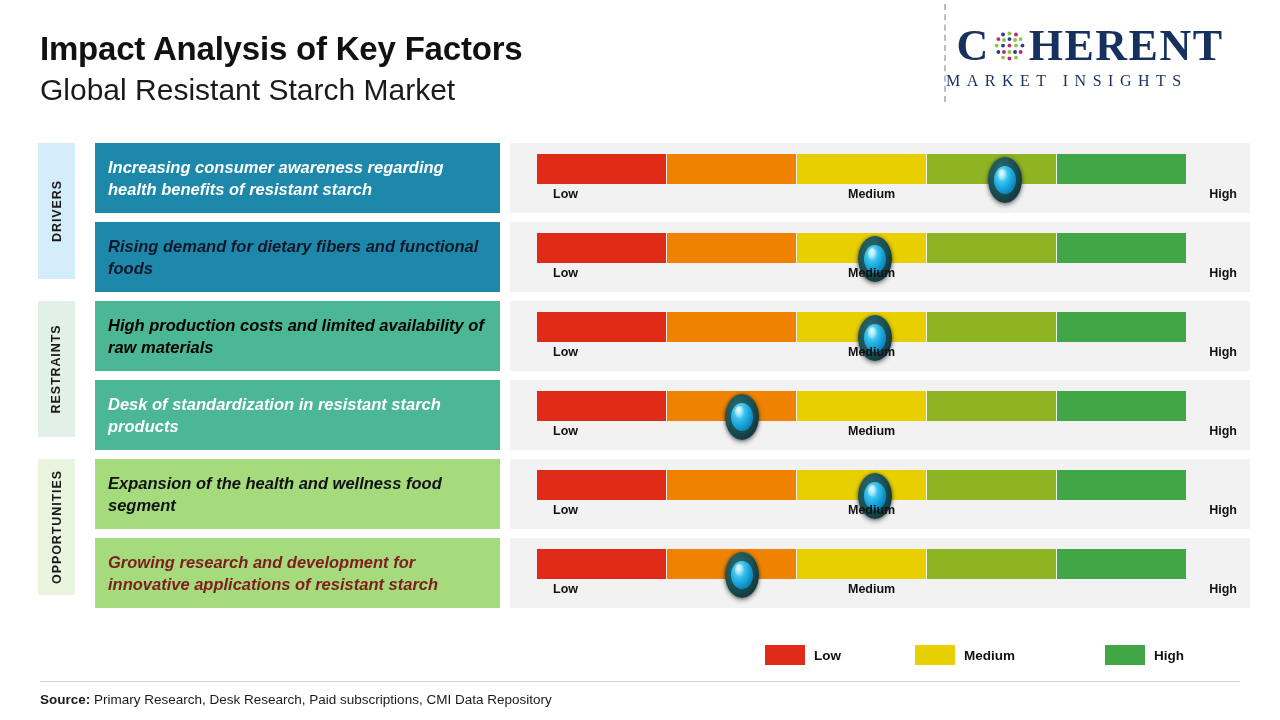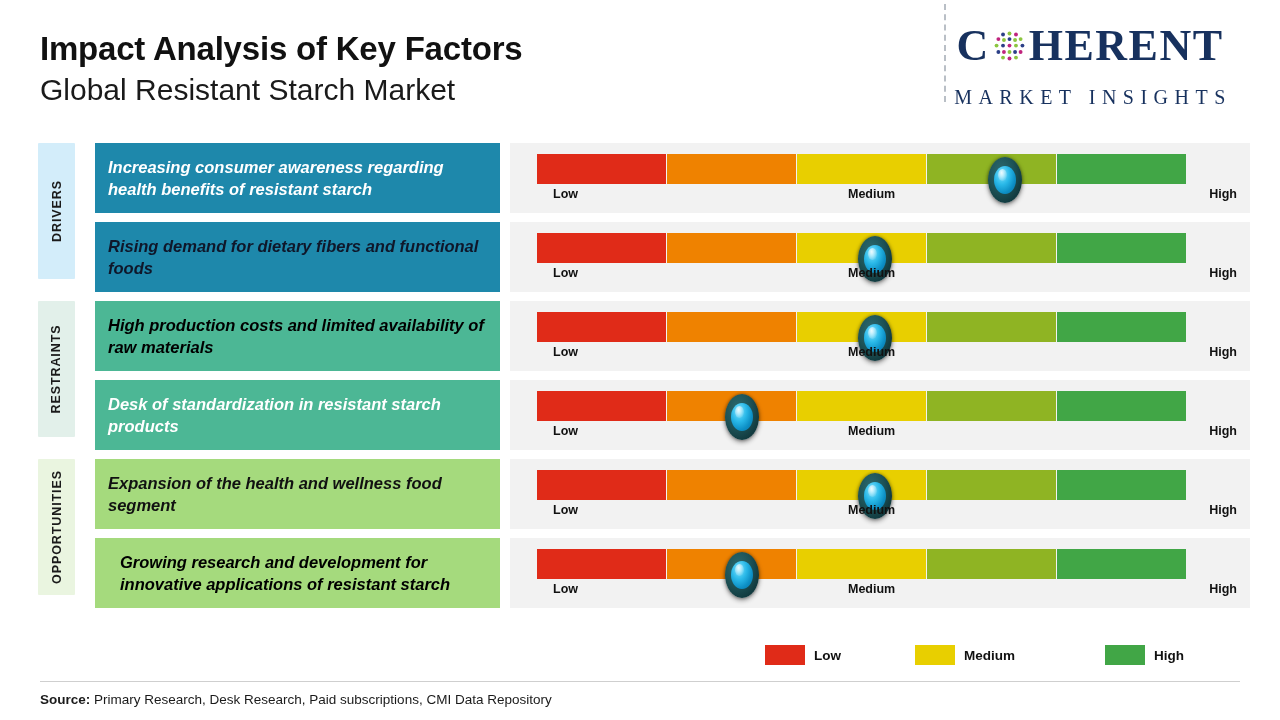--- a/index.html
+++ b/index.html
@@ -64,25 +64,25 @@
   .logo-globe {
     display: inline-block;
     position: relative;
     width: 37px; height: 37px;
     vertical-align: -5px;
     margin: 0 1px;
   }
   .logo-globe svg { display: block; width: 37px; height: 37px; }
   #logo-tag {
     font-family: "Liberation Serif", serif;
-    font-size: 20px;
+    font-size: 16px;
     color: #17315e;
     letter-spacing: 6.5px;
-    text-align: center;
-    margin-top: 18px;
+    text-align: left;
+    margin-top: 4px;
     padding-left: 6px;
     white-space: nowrap;
   }
 
   
   #matrix { position: absolute; left: 0; top: 140px; width: 1280px; }
 
   .cat-group { position: relative; }
 
   .cat-label {
@@ -392,21 +392,21 @@
           <div class="gauge-labels">
             <span class="g-lab low">Low</span>
             <span class="g-lab medium">Medium</span>
             <span class="g-lab high">High</span>
           </div>
         </div>
       </div>
 
       <div class="row" style="top:398px;">
         <div class="factor-card" style="background:#a5da7d;">
-          <div class="factor-text" style="color:#000000;margin-left:12px;">Growing research and development for innovative applications of resistant starch</div>
+          <div class="factor-text" style="color:#7f1d1d;">Growing research and development for innovative applications of resistant starch</div>
         </div>
         <div class="gauge-panel">
           <div class="gauge-track">
             <div class="seg" style="background:#e02b18;"></div>
             <div class="seg" style="background:#ef8200;"></div>
             <div class="seg" style="background:#e8cf00;"></div>
             <div class="seg" style="background:#8fb423;"></div>
             <div class="seg" style="background:#41a646;"></div>
             <div class="marker" style="left:31.5%;"></div>
           </div>

